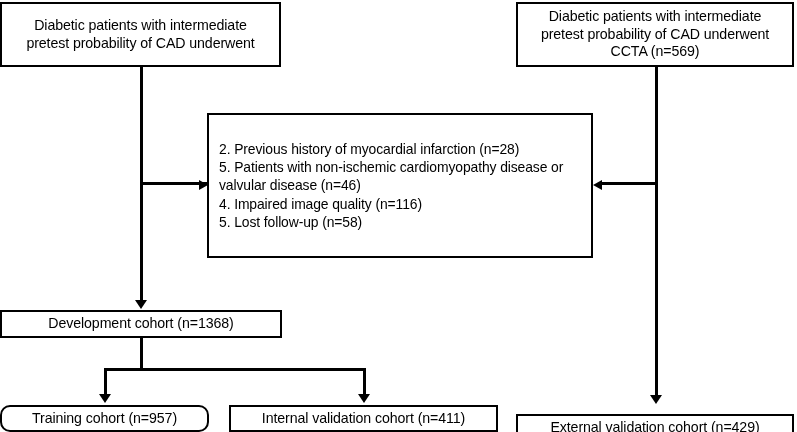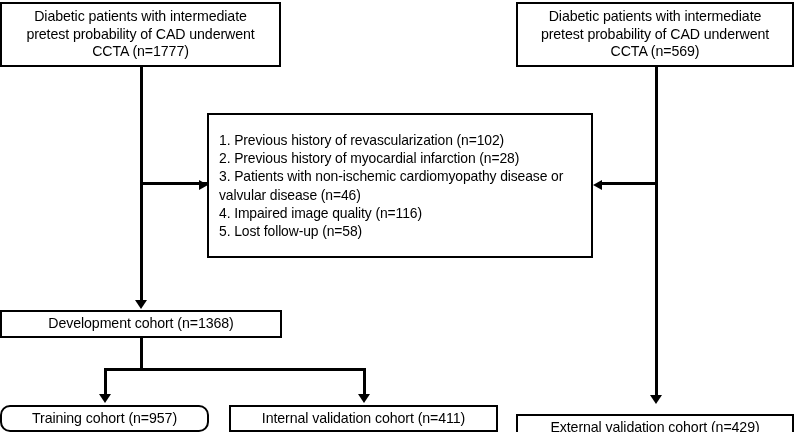--- a/index.html
+++ b/index.html
@@ -129,37 +129,35 @@
 </style>
 </head>
 <body>
 
 <div id="canvas">
 
   <div class="node" id="node-source-internal">
     <div class="lines">
       <span>Diabetic patients with intermediate</span>
       <span>pretest probability of CAD underwent</span>
-      <span>CCTA  (n=1777)</span>
     </div>
   </div>
 
   <div class="node" id="node-source-external">
     <div class="lines">
       <span>Diabetic patients with intermediate</span>
       <span>pretest probability of CAD underwent</span>
       <span>CCTA  (n=569)</span>
     </div>
   </div>
 
   <div class="node" id="node-exclusions">
     <div class="lines">
-      <span>1. Previous history of revascularization (n=102)</span>
       <span>2. Previous history of myocardial infarction (n=28)</span>
-      <span>3. Patients with non-ischemic cardiomyopathy disease or</span>
+      <span>5. Patients with non-ischemic cardiomyopathy disease or</span>
       <span>valvular disease (n=46)</span>
       <span>4. Impaired image quality (n=116)</span>
       <span>5. Lost follow-up (n=58)</span>
     </div>
   </div>
 
   <div class="node" id="node-development">
     <div class="lines">
       <span>Development cohort (n=1368)</span>
     </div>

